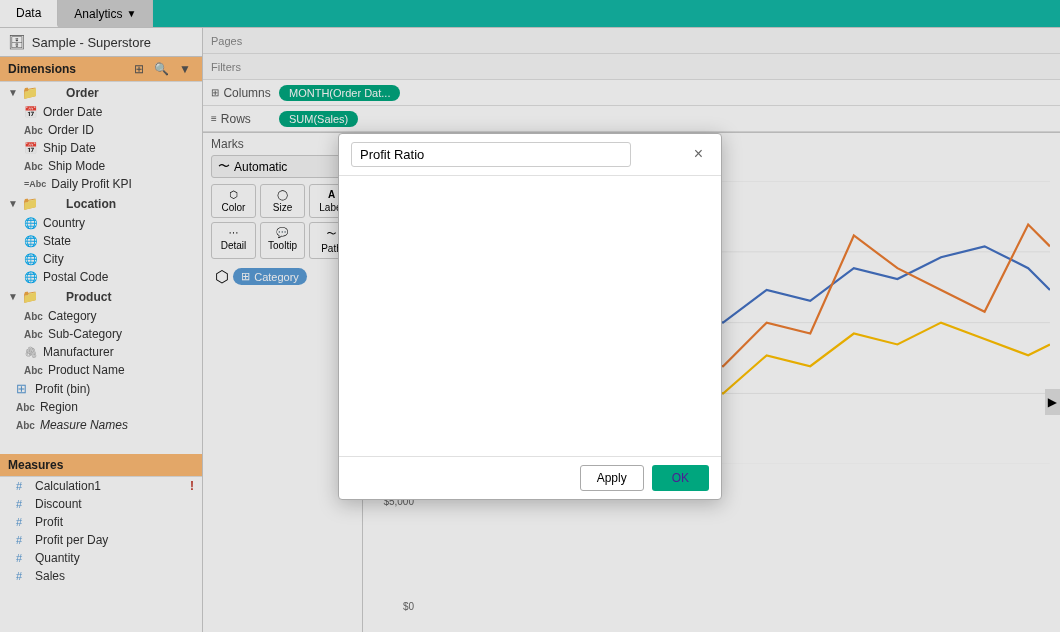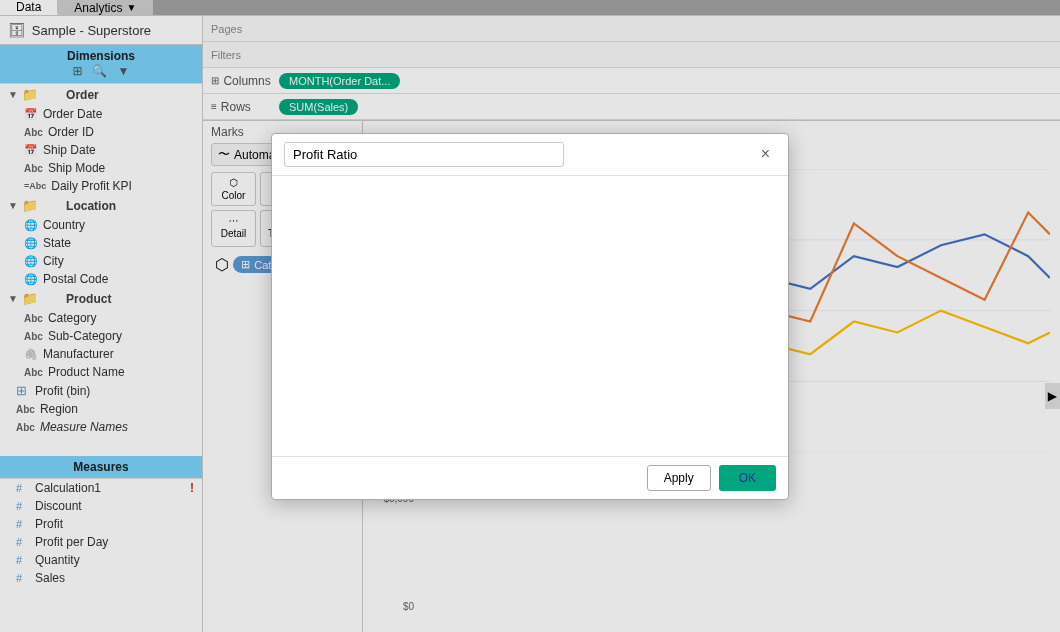--- a/index.html
+++ b/index.html
@@ -1,34 +1,34 @@
 <!DOCTYPE html>
 <html><head>
   <meta charset="utf-8">
   <style>
     * { box-sizing: border-box; margin: 0; padding: 0; }
     body { font-family: 'Segoe UI', Arial, sans-serif; font-size: 12px; background: #f0f0f0; overflow: hidden; width: 1060px; height: 632px; }
 
     .app-container { display: flex; flex-direction: column; width: 1060px; height: 632px; background: #fff; }
 
     
-    .tab-bar { display: flex; background: #a3a3a3; border-bottom: 1px solid #ccc; height: 16px; align-items: stretch; }
+    .tab-bar { display: flex; background: #14b8a6; border-bottom: 1px solid #ccc; height: 28px; align-items: stretch; }
     .tab-item { padding: 0 16px; display: flex; align-items: center; font-size: 12px; cursor: pointer; border-right: 1px solid #ccc; background: #d0d0d0; }
     .tab-item.active { background: #fff; border-bottom: 2px solid #fff; }
 
     
     .main-area { display: flex; flex: 1; overflow: hidden; }
 
     
     .sidebar { width: 203px; min-width: 203px; background: #fff; border-right: 1px solid #ccc; display: flex; flex-direction: column; overflow-y: auto; }
     .sidebar-header { padding: 6px 8px; border-bottom: 1px solid #ccc; display: flex; align-items: center; gap: 6px; }
     .sidebar-header-icon { color: #555; font-size: 14px; }
     .sidebar-datasource { font-size: 13px; font-weight: 500; color: #333; }
 
-    .sidebar-section-header { display: flex; align-items: center; justify-content: space-between; padding: 4px 8px; background: #7dd3fc; border-bottom: 1px solid #e0e0e0; flex-direction: column; }
+    .sidebar-section-header { display: flex; align-items: center; justify-content: space-between; padding: 4px 8px; background: #fdba74; border-bottom: 1px solid #e0e0e0; }
     .sidebar-section-title { font-weight: 700; font-size: 12px; color: #222; }
     .sidebar-section-icons { display: flex; gap: 4px; }
     .sidebar-icon-btn { background: none; border: none; cursor: pointer; font-size: 12px; color: #555; padding: 1px 3px; }
 
     .dimension-group { }
     .group-header { display: flex; align-items: center; padding: 3px 8px; cursor: pointer; gap: 4px; }
     .group-label { font-size: 12px; font-weight: 600; color: #404040; margin-left: 24px; }
     .chevron { font-size: 10px; color: #666; }
     .group-icon { font-size: 13px; }
 
@@ -70,21 +70,21 @@
     .category-pill { background: #5a9bd5; color: #fff; border-radius: 10px; padding: 2px 8px; font-size: 11px; display: flex; align-items: center; gap: 4px; cursor: pointer; }
 
     
     .chart-container { flex: 1; position: relative; background: #fff; padding: 8px; overflow: hidden; }
 
     
     .right-arrow { position: absolute; right: 0; top: 50%; transform: translateY(-50%); background: #e0e0e0; border: none; cursor: pointer; padding: 6px 3px; font-size: 12px; }
 
     
     .dialog-overlay { position: absolute; top: 0; left: 0; right: 0; bottom: 0; background: rgba(0,0,0,0.1); display: flex; align-items: center; justify-content: center; z-index: 100; }
-    .dialog { background: #fff; border: 1px solid #aaa; border-radius: 4px; width: 518px; min-height: 360px; box-shadow: 0 4px 20px rgba(0,0,0,0.25); display: flex; flex-direction: column; }
+    .dialog { background: #fff; border: 1px solid #aaa; border-radius: 4px; width: 384px; min-height: 360px; box-shadow: 0 4px 20px rgba(0,0,0,0.25); display: flex; flex-direction: column; }
     .dialog-header { display: flex; align-items: center; justify-content: space-between; padding: 8px 12px; border-bottom: 1px solid #e0e0e0; }
     .dialog-title-input { border: 1px solid #ccc; border-radius: 3px; padding: 4px 8px; font-size: 13px; width: 280px; outline: none; }
     .dialog-close { background: none; border: none; font-size: 16px; cursor: pointer; color: #666; padding: 2px 6px; }
     .dialog-body { flex: 1; padding: 12px; min-height: 280px; }
     .dialog-footer { display: flex; justify-content: flex-end; gap: 8px; padding: 8px 12px; border-top: 1px solid #e0e0e0; }
     .btn-apply { background: #fff; border: 1px solid #aaa; border-radius: 3px; padding: 5px 16px; font-size: 12px; cursor: pointer; }
     .btn-ok { background: #00a67e; color: #4c1d95; border: none; border-radius: 3px; padding: 5px 20px; font-size: 12px; cursor: pointer; }
   </style>
 </head>
 <body>

